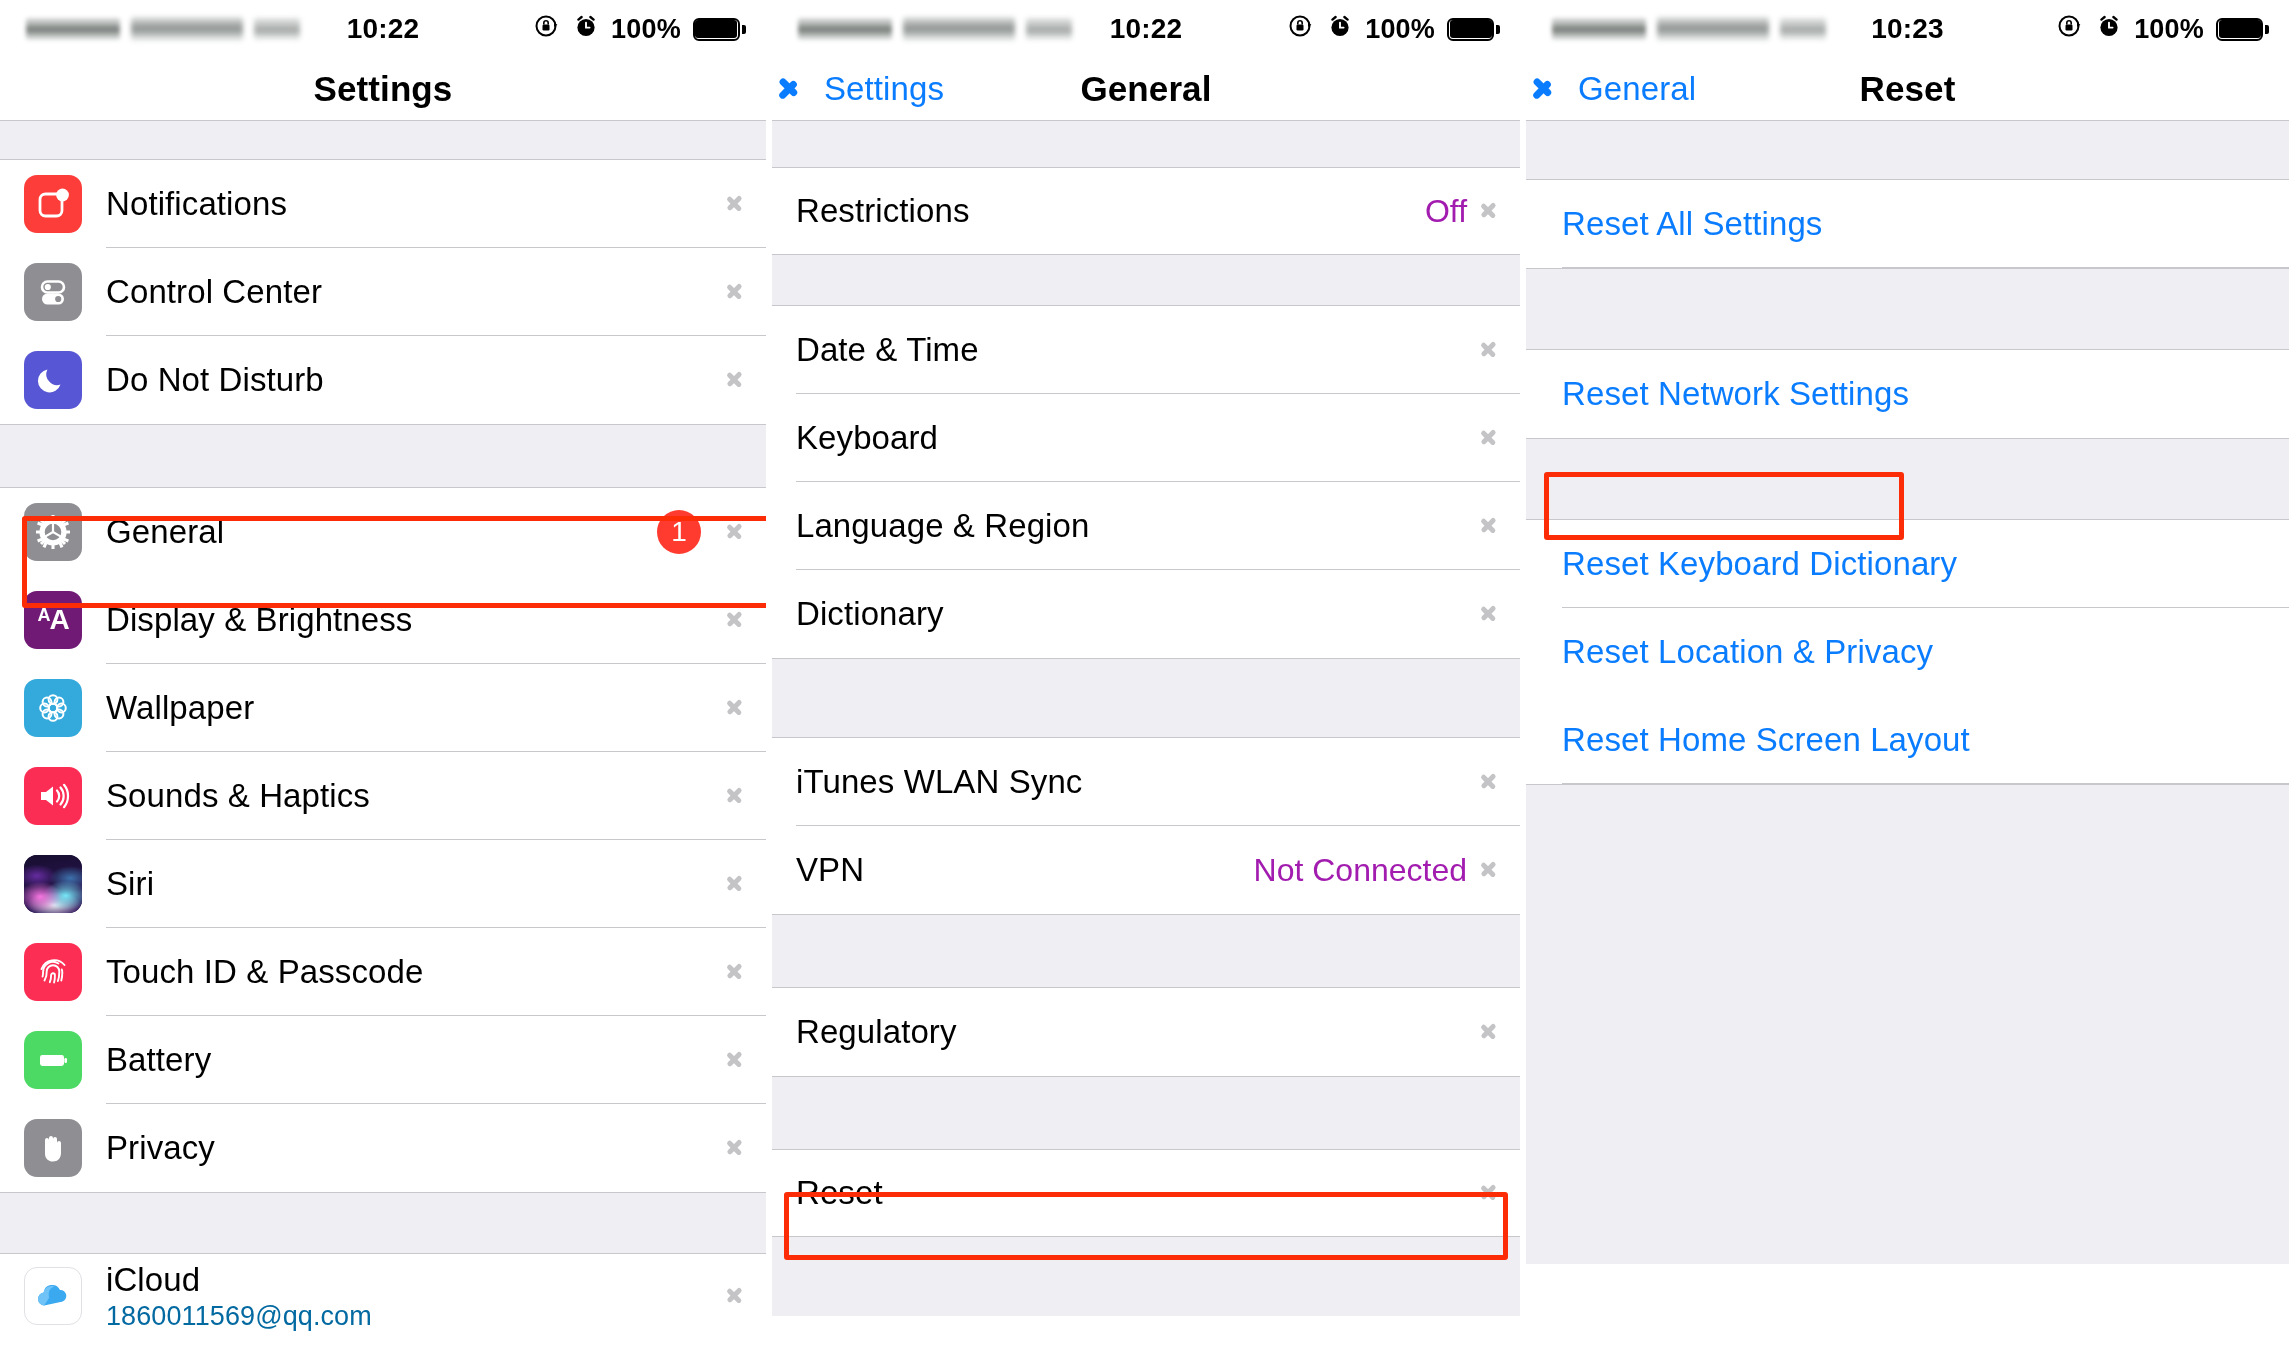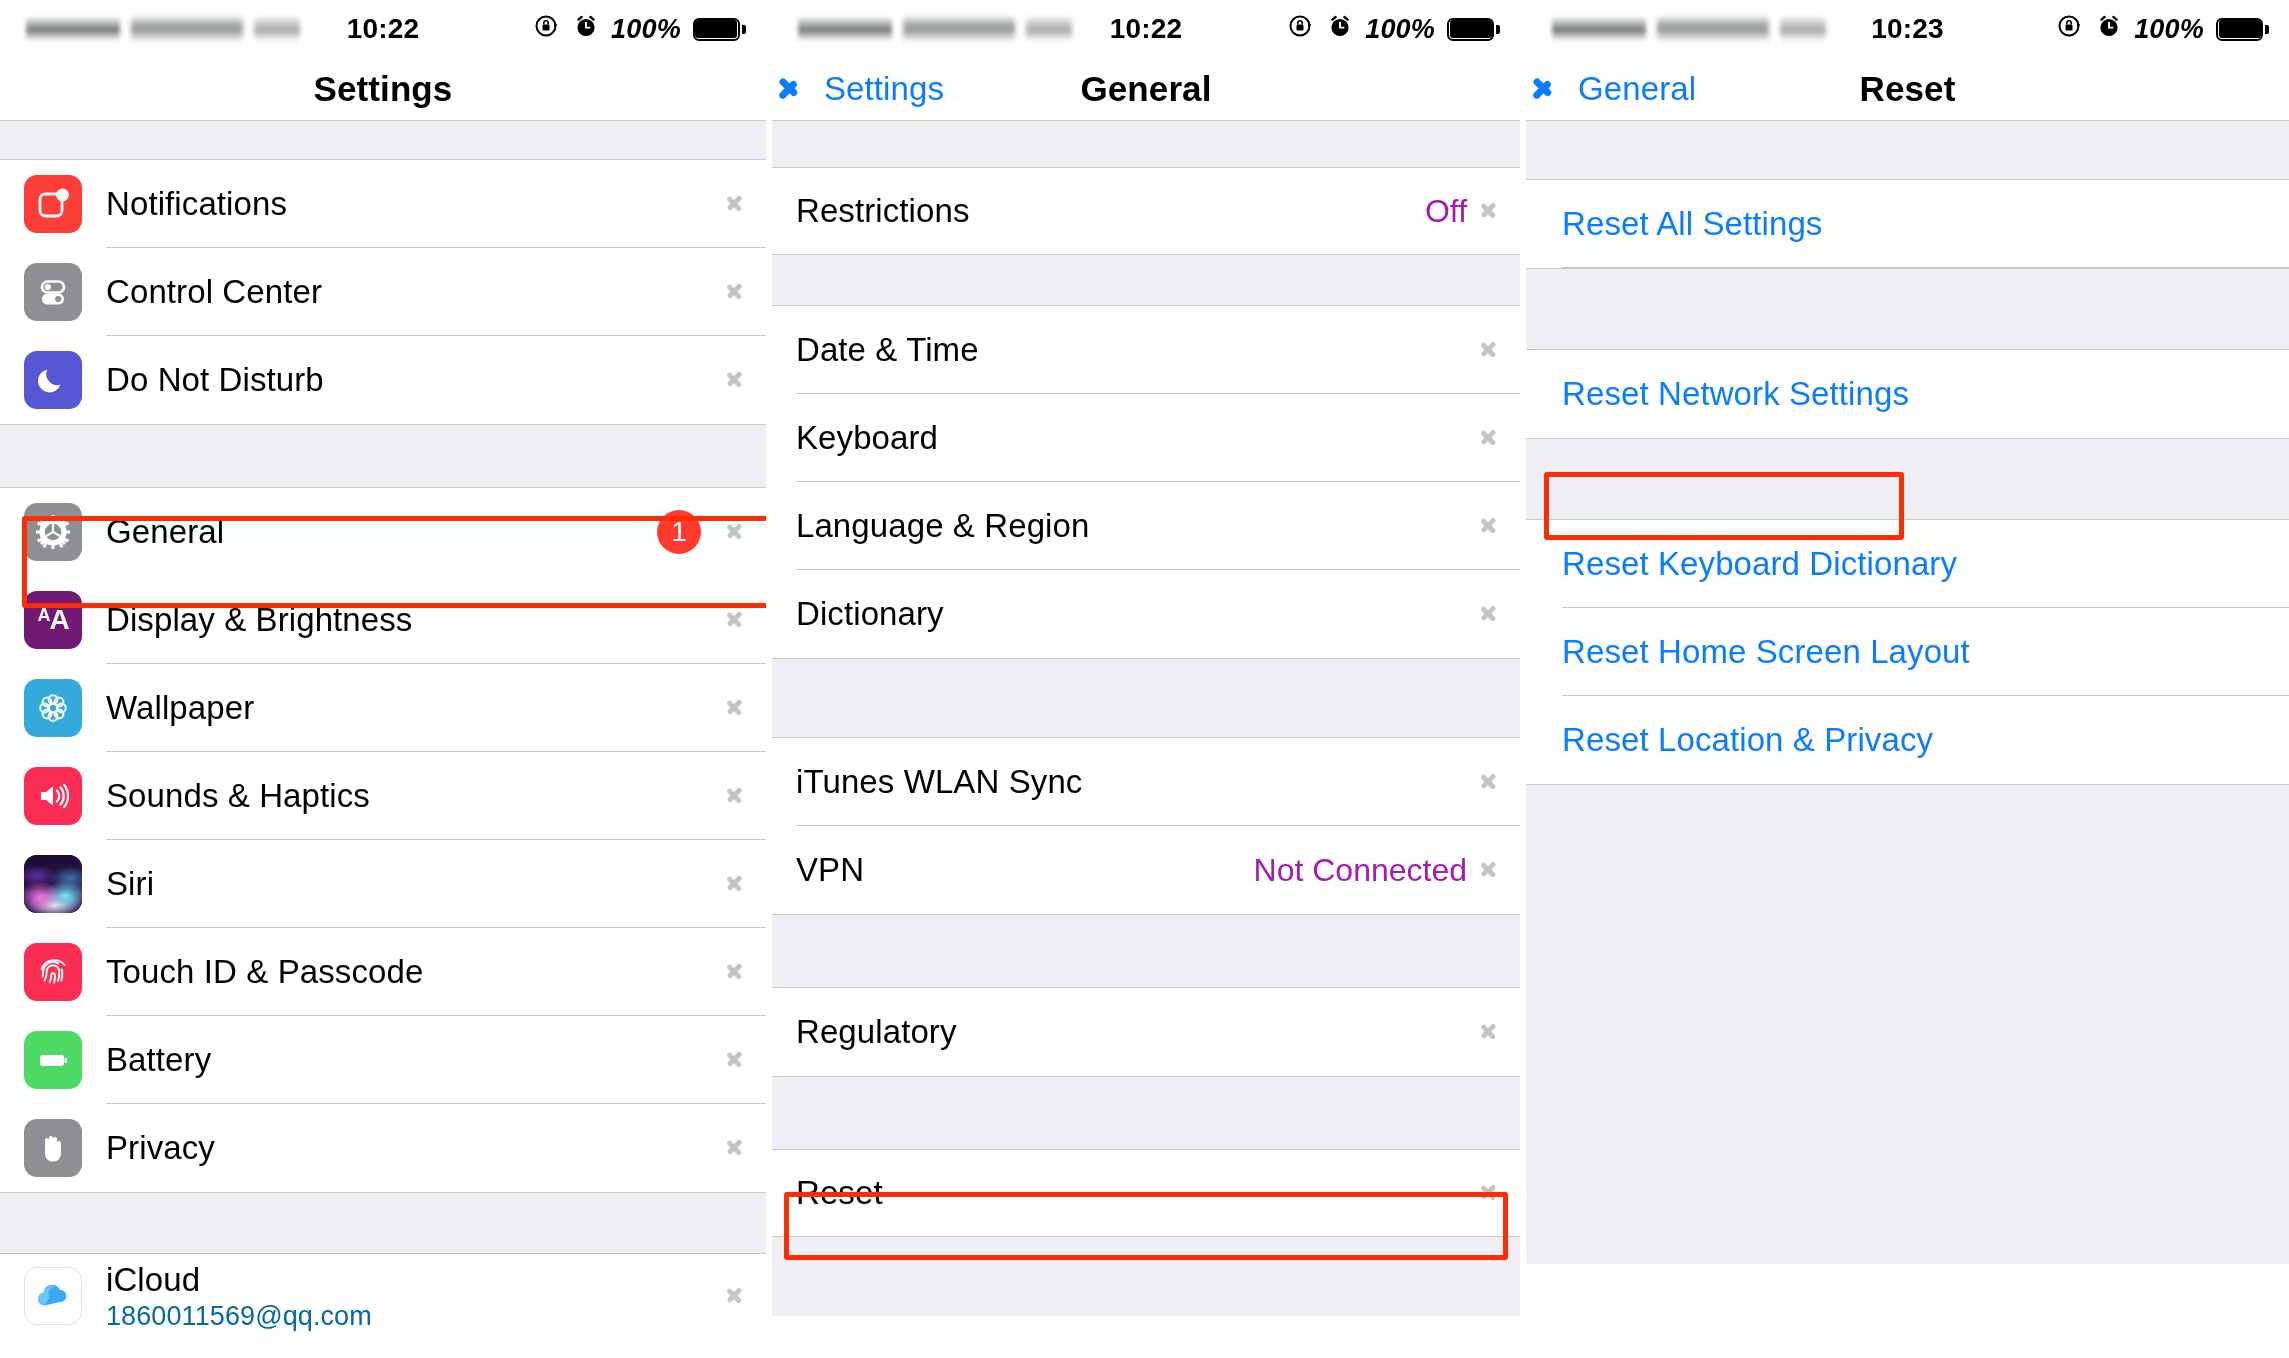--- a/index.html
+++ b/index.html
@@ -33,21 +33,21 @@
     background: linear-gradient(180deg,#dcdedd 0%,#b9bcbb 22%,#8b908d 45%,#9aa09d 60%,#cfd3d1 82%,#eceeed 100%);
     filter: blur(2.4px); opacity:.95; }
   .blur-c { width: 46px; height: 22px;
     background: linear-gradient(180deg,#e0e2e1 0%,#c2c6c4 30%,#9ba09d 55%,#cfd3d1 80%,#eff1f0 100%);
     filter: blur(2.4px); opacity:.95; }
   .sb-time {
     position: absolute; left: 0; right: 0; text-align: center;
     font-size: 28px; font-weight: bold; letter-spacing: .2px; color:#000;
   }
   .sb-right { margin-left: auto; display: flex; align-items: center; gap: 12px; }
-  .sb-pct { font-size: 27px; font-weight: bold; color:#000; letter-spacing:.2px;font-style:italic;}
+  .sb-pct { font-size: 27px; font-weight: bold; color:#000; letter-spacing:.2px;}
   .batt { position: relative; width: 47px; height: 23px; }
   .batt-shell { position:absolute; inset:0; border: 2.6px solid #000; border-radius: 6px; }
   .batt-fill { position:absolute; left:2.5px; top:2.5px; bottom:2.5px; right:2.5px; background:#000; border-radius:3px;}
   .batt-cap { position:absolute; right:-6px; top:7px; width:4px; height:9px; background:#000; border-radius:0 2px 2px 0;}
 
   
   .navbar {
     position: relative; height: 62px; width: 100%;
     display: flex; align-items: center; padding: 0 22px;
     background: transparent;
@@ -547,26 +547,26 @@
         <span class="row-link">Reset Network Settings</span>
       </div>
 
       <div class="gap" style="height:82px"></div>
 
       <div class="row plain" style="min-height:88px">
         <span class="row-link">Reset Keyboard Dictionary</span>
         <span class="sep" style="left:36px; right:0;"></span>
       </div>
       <div class="row plain" style="min-height:88px">
+        <span class="row-link">Reset Location &amp; Privacy</span>
+      </div>
+      <div class="row plain" style="min-height:88px">
         <span class="row-link">Reset Home Screen Layout</span>
         <span class="sep" style="left:36px; right:0;"></span>
       </div>
-      <div class="row plain" style="min-height:88px">
-        <span class="row-link">Reset Location &amp; Privacy</span>
-      </div>
 
       <div class="gap" style="height:480px; border-bottom:none;"></div>
     </div>
 
     <div class="hl" style="left:18px; top:472px; width:360px; height:68px;"></div>
   </div>
 
 </div>
 
 </body></html>

